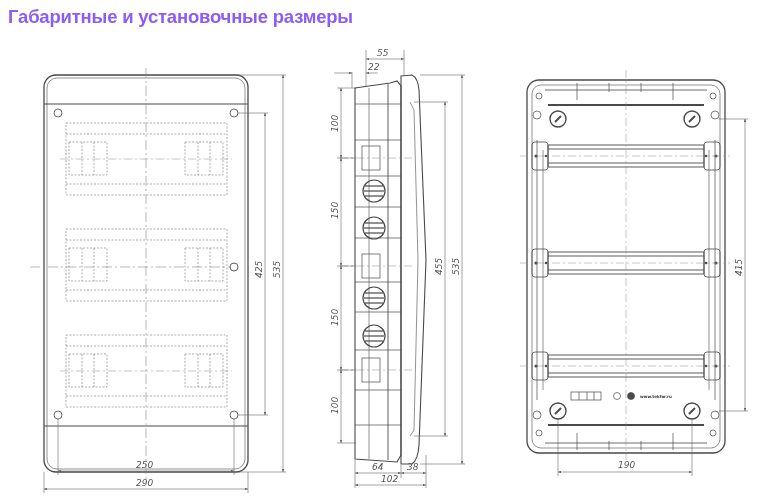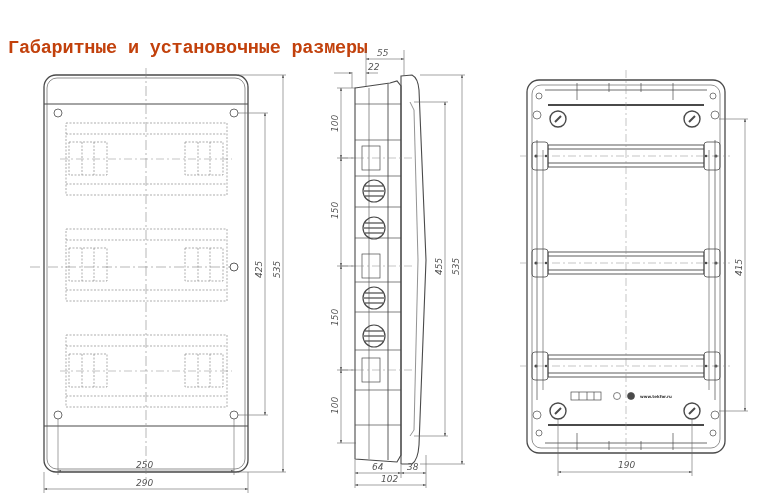--- a/index.html
+++ b/index.html
@@ -1,17 +1,17 @@
 <!DOCTYPE html>
 <html><head>
   <meta charset="utf-8">
   <style>
     html, body { margin: 0; padding: 0; background: #ffffff; }
     body { width: 780px; height: 502px; position: relative; overflow: hidden; font-family: "DejaVu Sans", sans-serif; }
-    .title { position: absolute; left: 8px; top: 6px; font-family: Liberation Mono, monospace; font-weight: bold; font-size: 18.5px; color: #c2410c; letter-spacing: -0.2px; white-space: nowrap; margin-top: 32px; }
+    .title { position: absolute; left: 8px; top: 6px; font-family: Liberation Sans, sans-serif; font-weight: bold; font-size: 18.5px; color: #8b5cf6; letter-spacing: -0.2px; white-space: nowrap; }
     svg.drawing { position: absolute; left: 0; top: 0; }
     .dim { font-family: "DejaVu Sans", sans-serif; font-style: italic; font-size: 9px; fill: #555; }
     .logo-text { font-family: "DejaVu Sans", sans-serif; font-size: 4px; fill: #333; font-weight: bold; }
   </style>
 </head>
 <body>
 
 <div class="title">Габаритные и установочные размеры</div>
 
 <svg class="drawing" width="780" height="502" viewBox="0 0 780 502" xmlns="http://www.w3.org/2000/svg">

